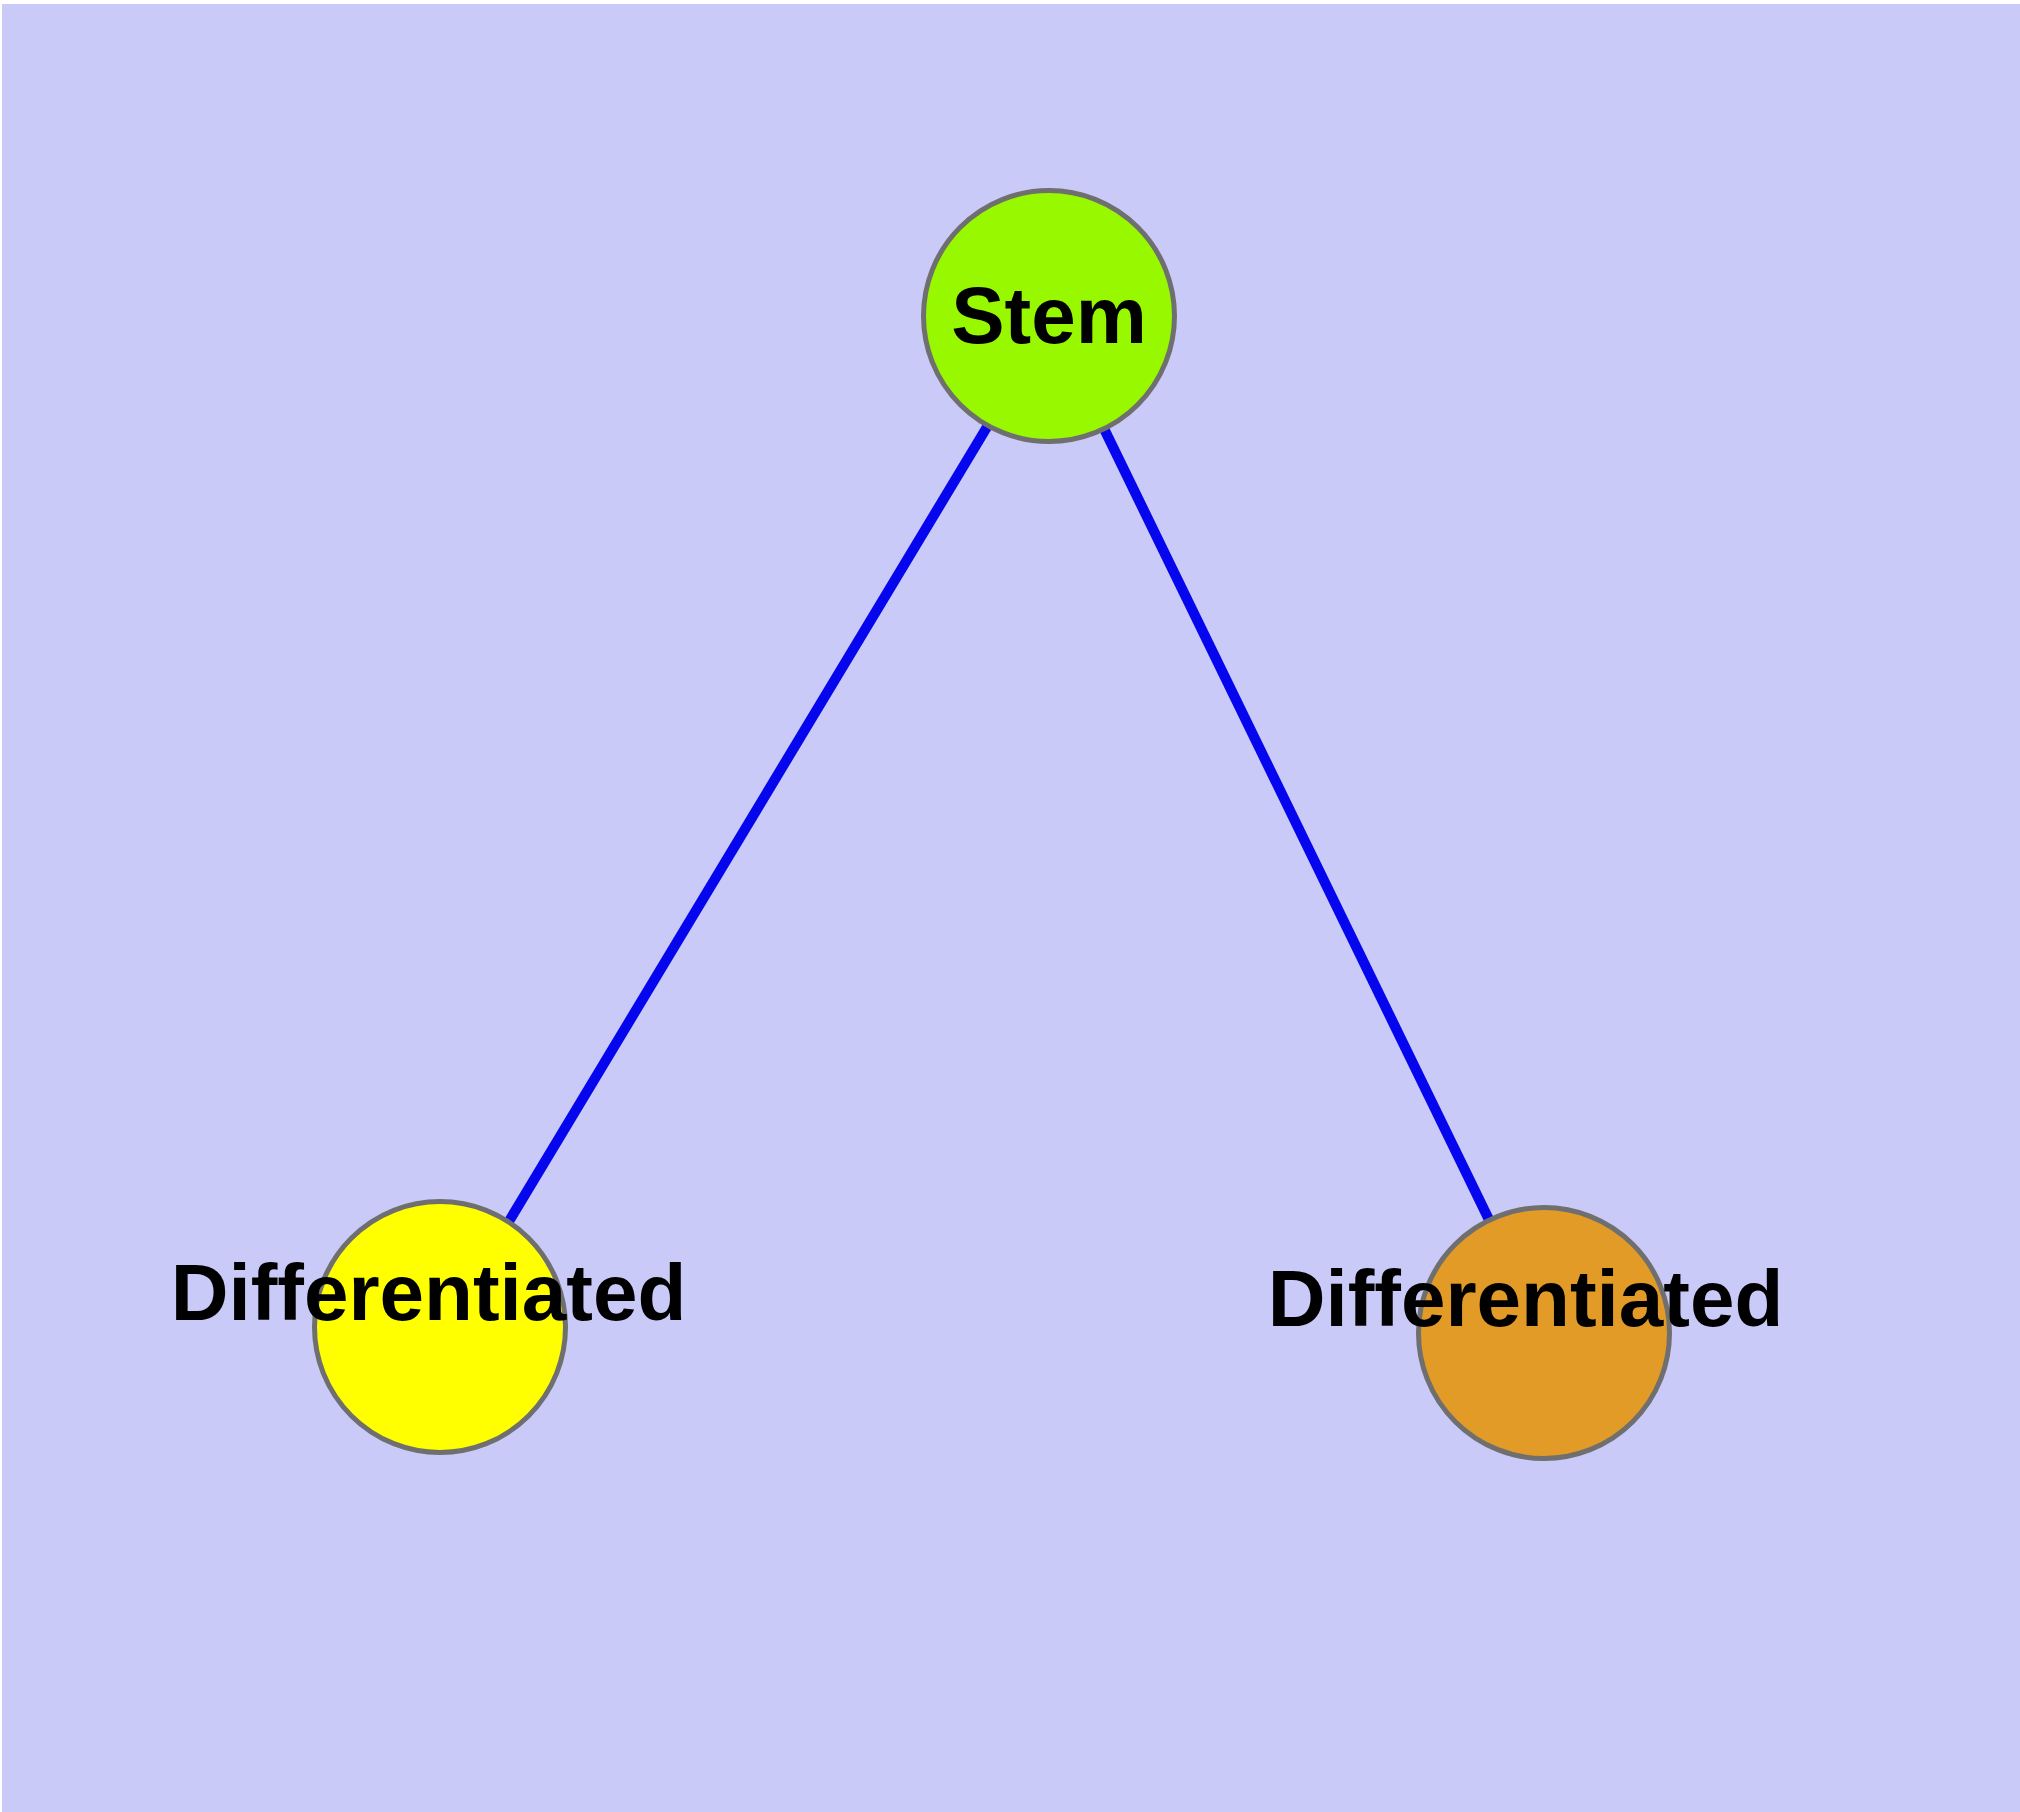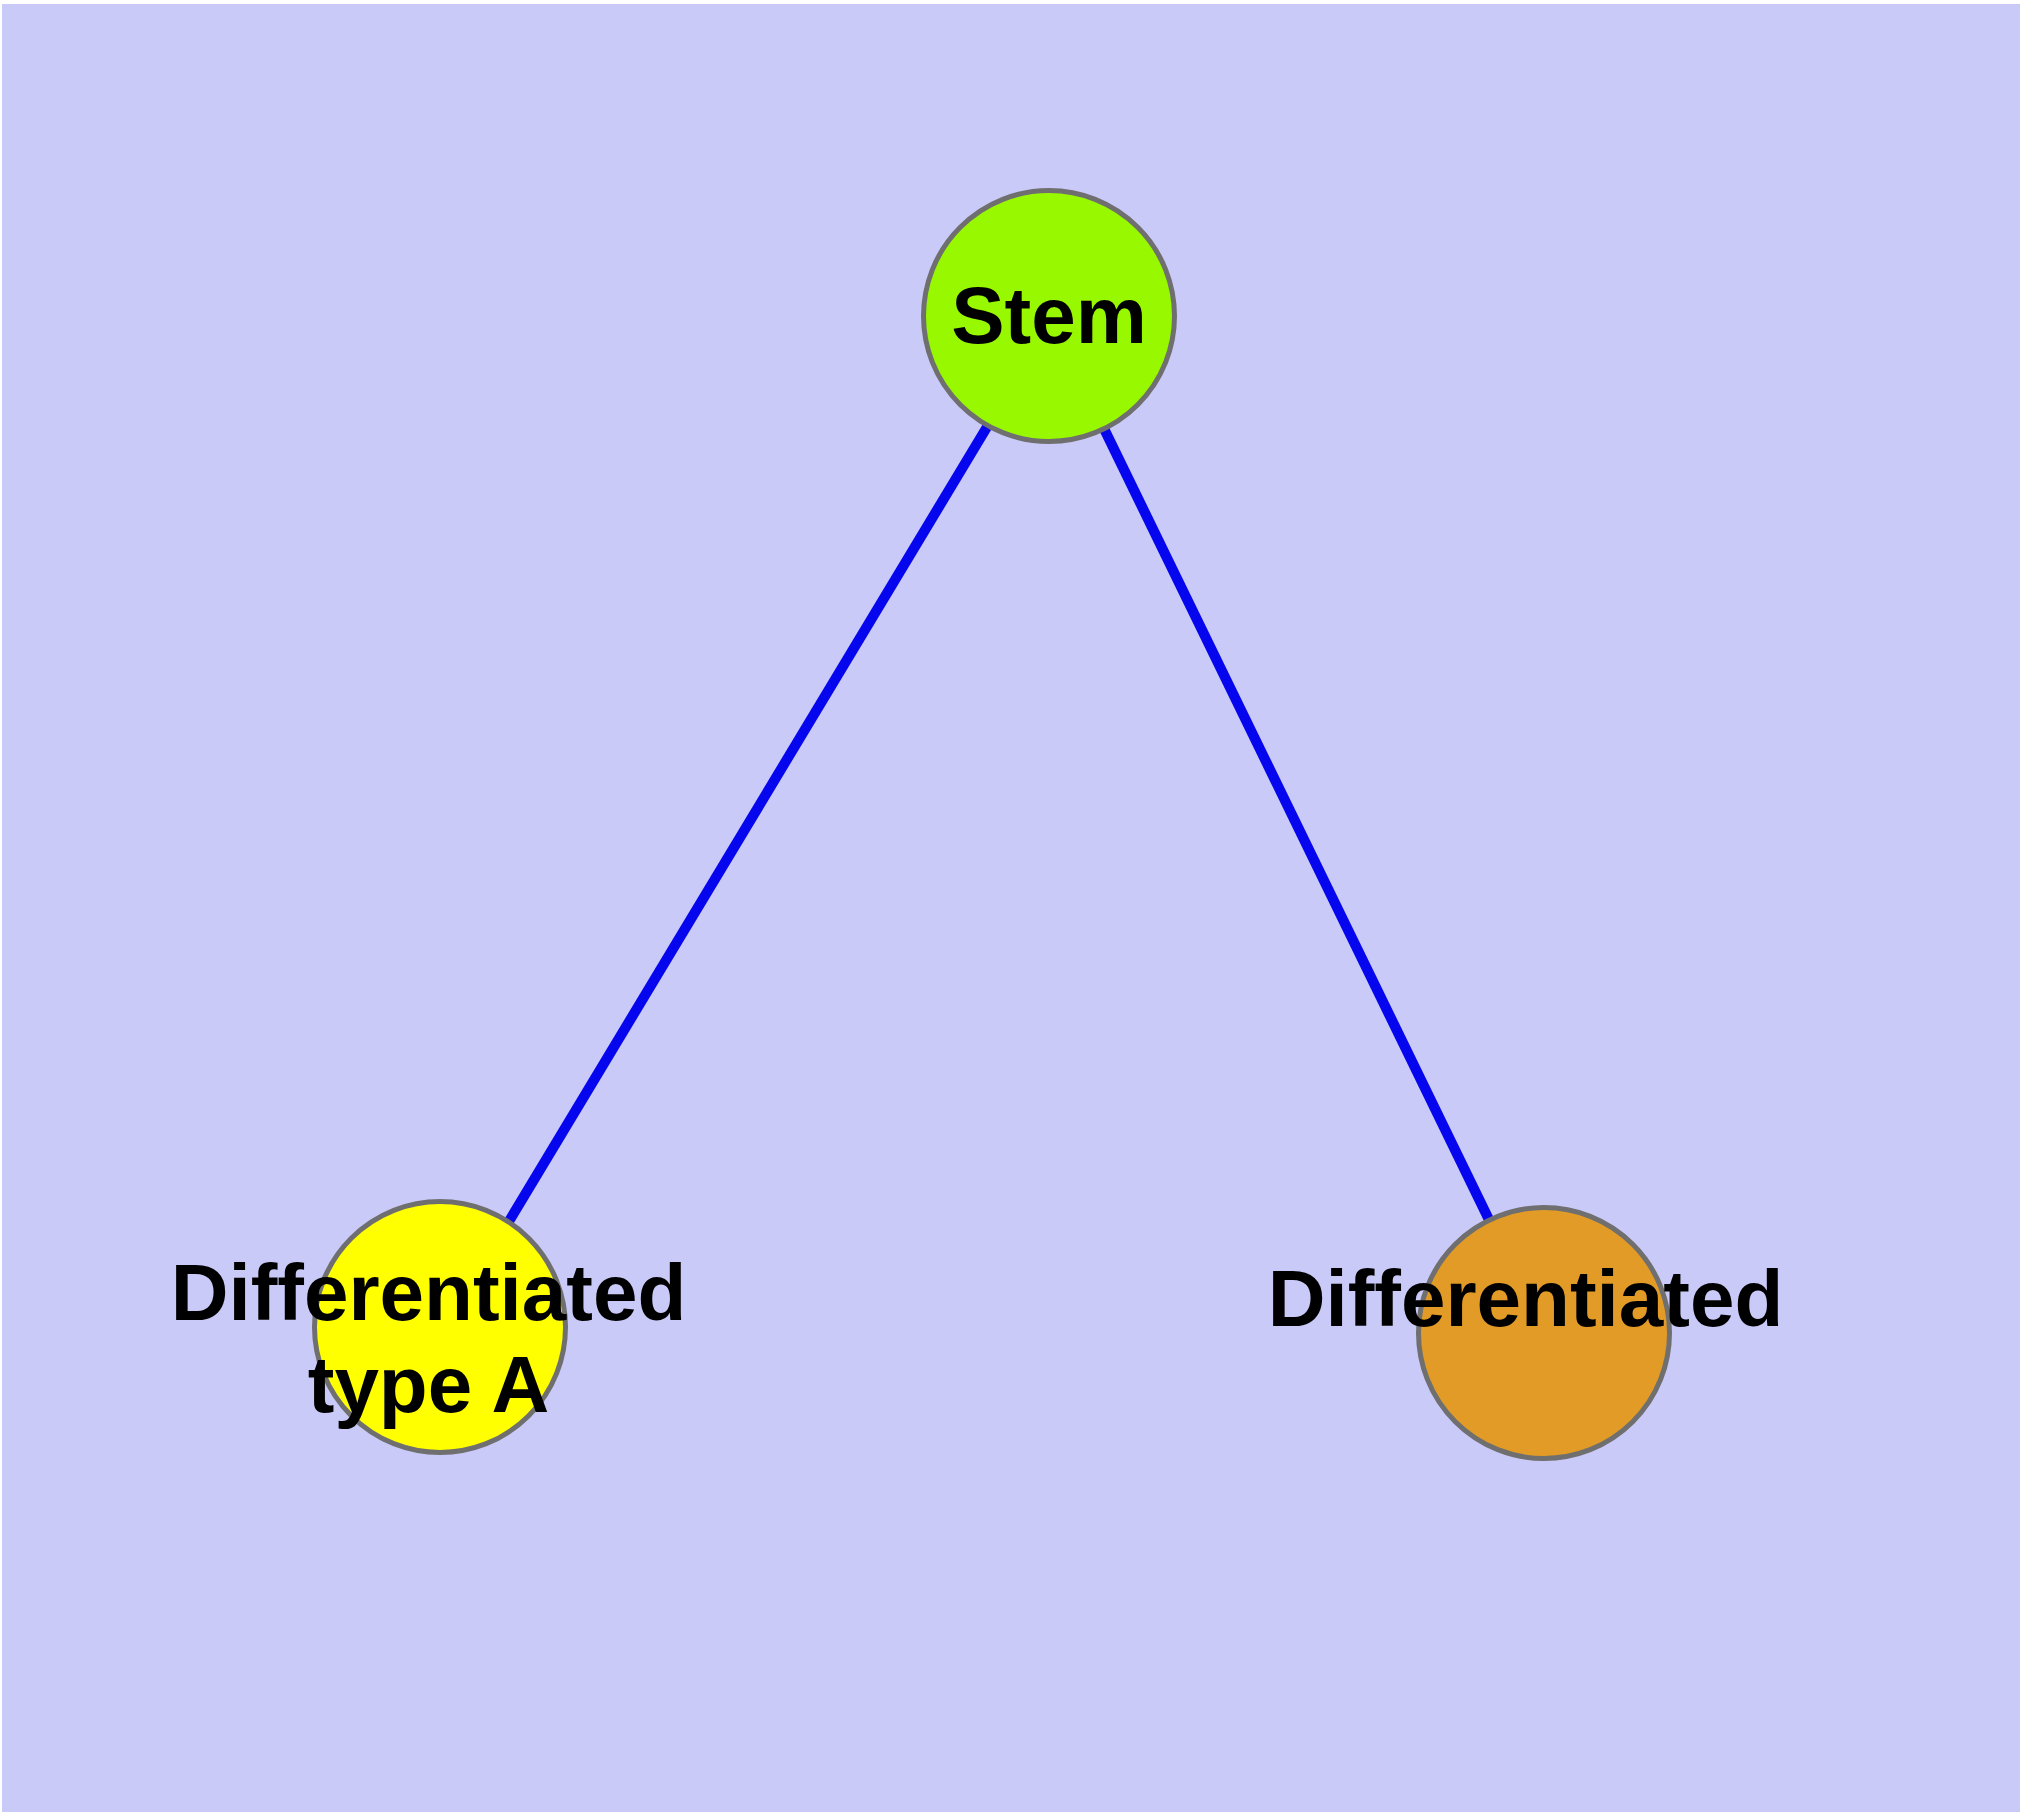--- a/index.html
+++ b/index.html
@@ -73,21 +73,20 @@
   </div>
 
   <div class="node node-a" style="background-color: rgb(255, 255, 0); border-color: rgb(111, 111, 111);">
   </div>
 
   <div class="node node-b" style="background-color: rgb(226, 155, 38); border-color: rgb(111, 111, 111);">
   </div>
 
   <div class="node-label-block label-a">
     <div>Differentiated</div>
-    <div>type A</div>
   </div>
 
   <div class="node-label-block label-b">
     <div>Differentiated</div>
   </div>
 
 </div>
 
 
 </body></html>

